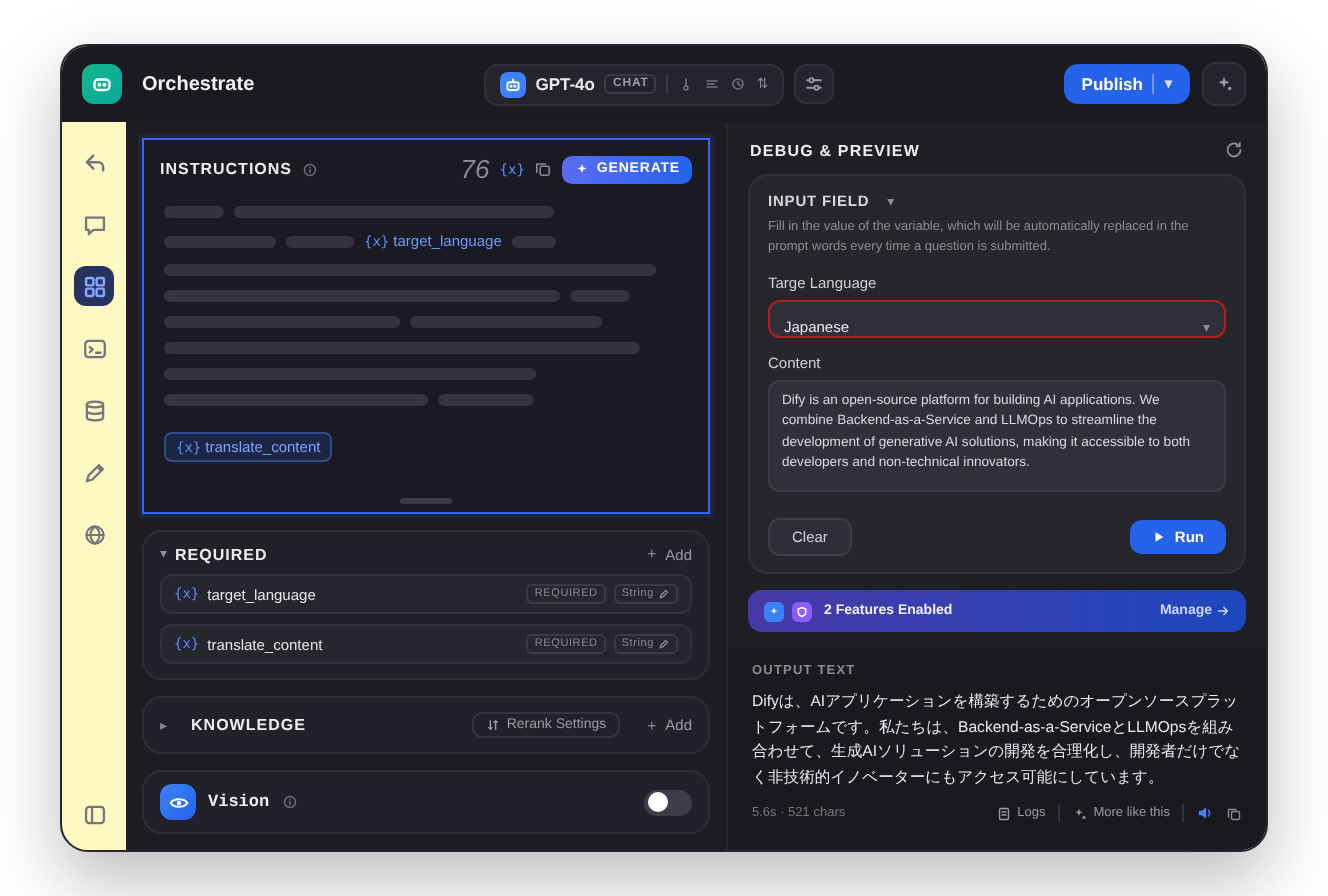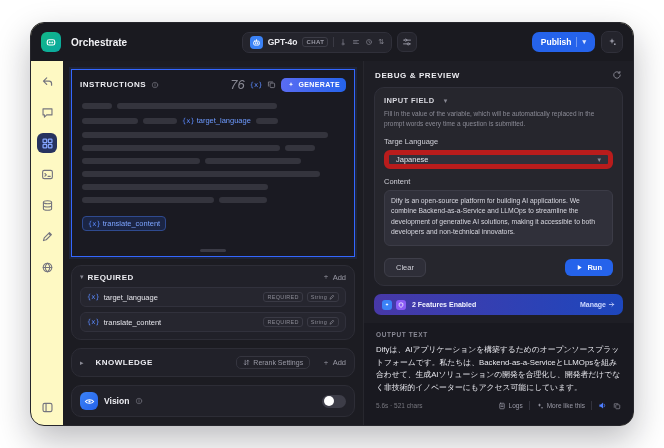--- a/index.html
+++ b/index.html
@@ -56,37 +56,37 @@
   .chev { color:#8a8a95; font-size:7px; }
   .add-btn { display:flex; align-items:center; gap:3px; font-size:7.5px; color:#9a9aa6; cursor:pointer; }
   .grow { flex:1; }
   .var-row { display:flex; align-items:center; gap:4px; background:#26262f; border:1px solid #31313c; border-radius:6px; padding:4px 6px; margin-top:5px; cursor:pointer; }
   .var-name { font-size:7.5px; color:#e4e4ea; }
   .badge { font-size:5.5px; letter-spacing:.3px; color:#8a8a95; border:1px solid #3a3a45; border-radius:3px; padding:1px 3px; display:flex; align-items:center; gap:2px; }
 
   .kn { padding:7px 8px; display:flex; align-items:center; gap:12px; }
   .rerank-btn { display:flex; align-items:center; gap:3px; font-size:7px; color:#9a9aa6; border:1px solid #35353f; border-radius:5px; padding:2px 6px; cursor:pointer; }
 
-  .vision { padding:6px 8px; display:flex; align-items:center; gap:6px; }
+  .vision { padding:6px 8px; display:flex; align-items:center; gap:6px;font-family:Liberation Mono, monospace; }
   .vis-ic { width:18px; height:18px; border-radius:6px; background:linear-gradient(135deg,#3b82f6,#2563eb); color:#fff; display:flex; align-items:center; justify-content:center; }
   .vis-label { font-size:8.5px; font-weight:bold; color:#ececf1; }
   .toggle { width:24px; height:13px; border-radius:7px; background:#3d3d48; position:relative; cursor:pointer; }
   .toggle .knob { position:absolute; left:1.5px; top:1.5px; width:10px; height:10px; border-radius:50%; background:#ffffff; }
 
   
   .rpan { flex:1; background:#1e1e25; display:flex; flex-direction:column; min-height:0; border-left:1px solid #27272e; }
   .dbg-hd { display:flex; align-items:center; padding:9px 11px 7px; }
   .dbg-title { font-size:8px; font-weight:bold; letter-spacing:.6px; color:#ececf1; }
   .refresh { color:#8a8a95; display:flex; cursor:pointer; }
 
   .input-card { margin:0 10px; background:#26262d; border:1px solid #30303a; border-radius:10px; padding:8px 9px; }
   .if-title { font-size:7.5px; font-weight:bold; letter-spacing:.4px; color:#d7d7de; display:flex; align-items:center; gap:9px; cursor:pointer; }
   .if-desc { font-size:6.5px; line-height:1.55; color:#8b8b96; margin-top:4px; }
   .fld-label { font-size:7.5px; color:#d0d0d8; margin-top:8px; }
-  .select { margin-top:4px; height:19px; background:#30303a; border:5px solid #b91c1c; border-radius:6px; display:flex; align-items:flex-end; padding:0 7px; font-size:7.5px; color:#e8e8ee; cursor:pointer; }
+  .select { margin-top:4px; height:19px; background:#30303a; border:1px solid #b91c1c; border-radius:6px; display:flex; align-items:flex-end; padding:0 7px; font-size:7.5px; color:#e8e8ee; cursor:pointer; }
   .textarea { margin-top:4px; width:100%; height:56px; background:#30303a; border:1px solid #3c3c47; border-radius:6px; font-family:"Liberation Sans","DejaVu Sans",sans-serif; font-size:6.8px; line-height:1.5; color:#d8d8e0; padding:5px 6px; resize:none; }
   .btn-row { display:flex; align-items:center; margin-top:8px; }
   .clear-btn { font-size:7.5px; color:#d0d0d8; background:#2e2e38; border:1px solid #3e3e49; border-radius:6px; padding:4px 11px; cursor:pointer; }
   .run-btn { display:flex; align-items:center; gap:4px; font-size:7.5px; font-weight:bold; color:#fff; background:#2563eb; border:none; border-radius:6px; padding:4px 11px; cursor:pointer; }
 
   .feat-bar { margin:8px 10px 0; height:21px; border-radius:7px; background:linear-gradient(90deg,rgba(79,61,190,.85),rgba(29,78,216,.85)); display:flex; align-items:center; gap:4px; padding:0 8px; }
   .feat-ic { width:10px; height:10px; border-radius:3px; display:flex; align-items:center; justify-content:center; color:#fff; }
   .feat-ic.b1 { background:#3b82f6; }
   .feat-ic.b2 { background:#8b5cf6; }
   .feat-txt { font-size:7px; font-weight:bold; color:#f0f2ff; margin-left:2px; }

